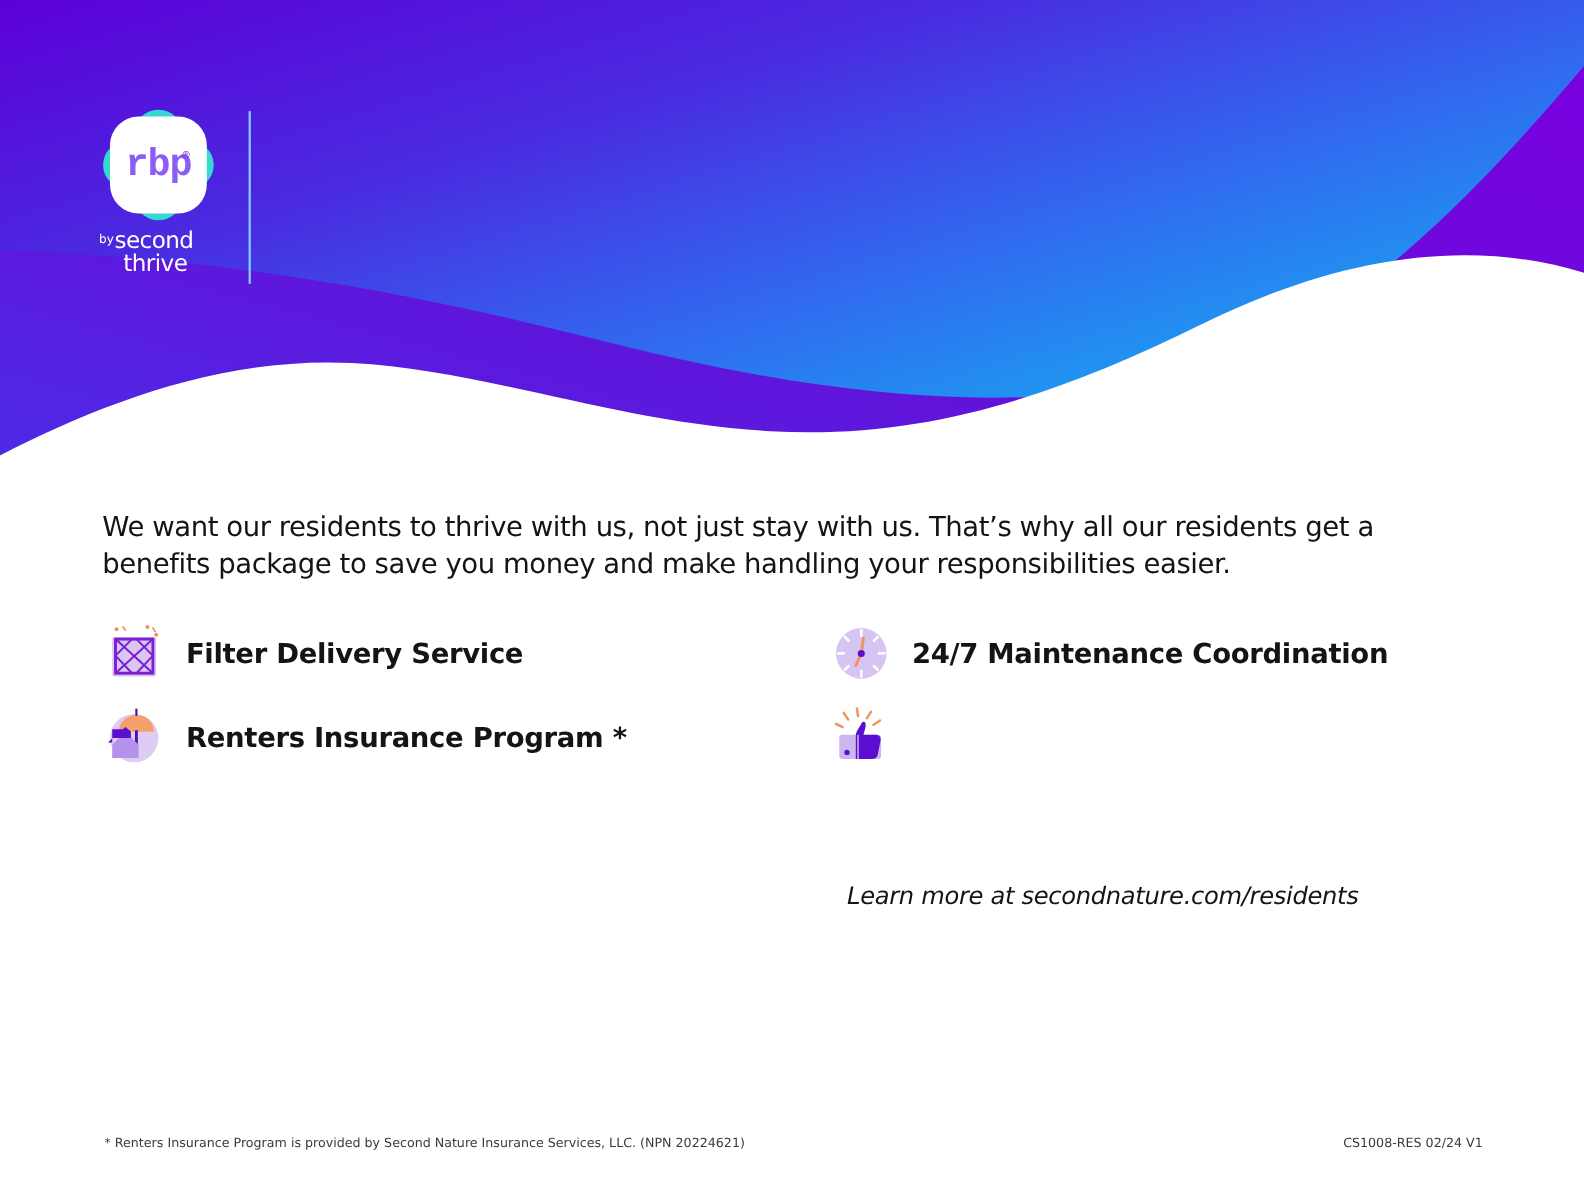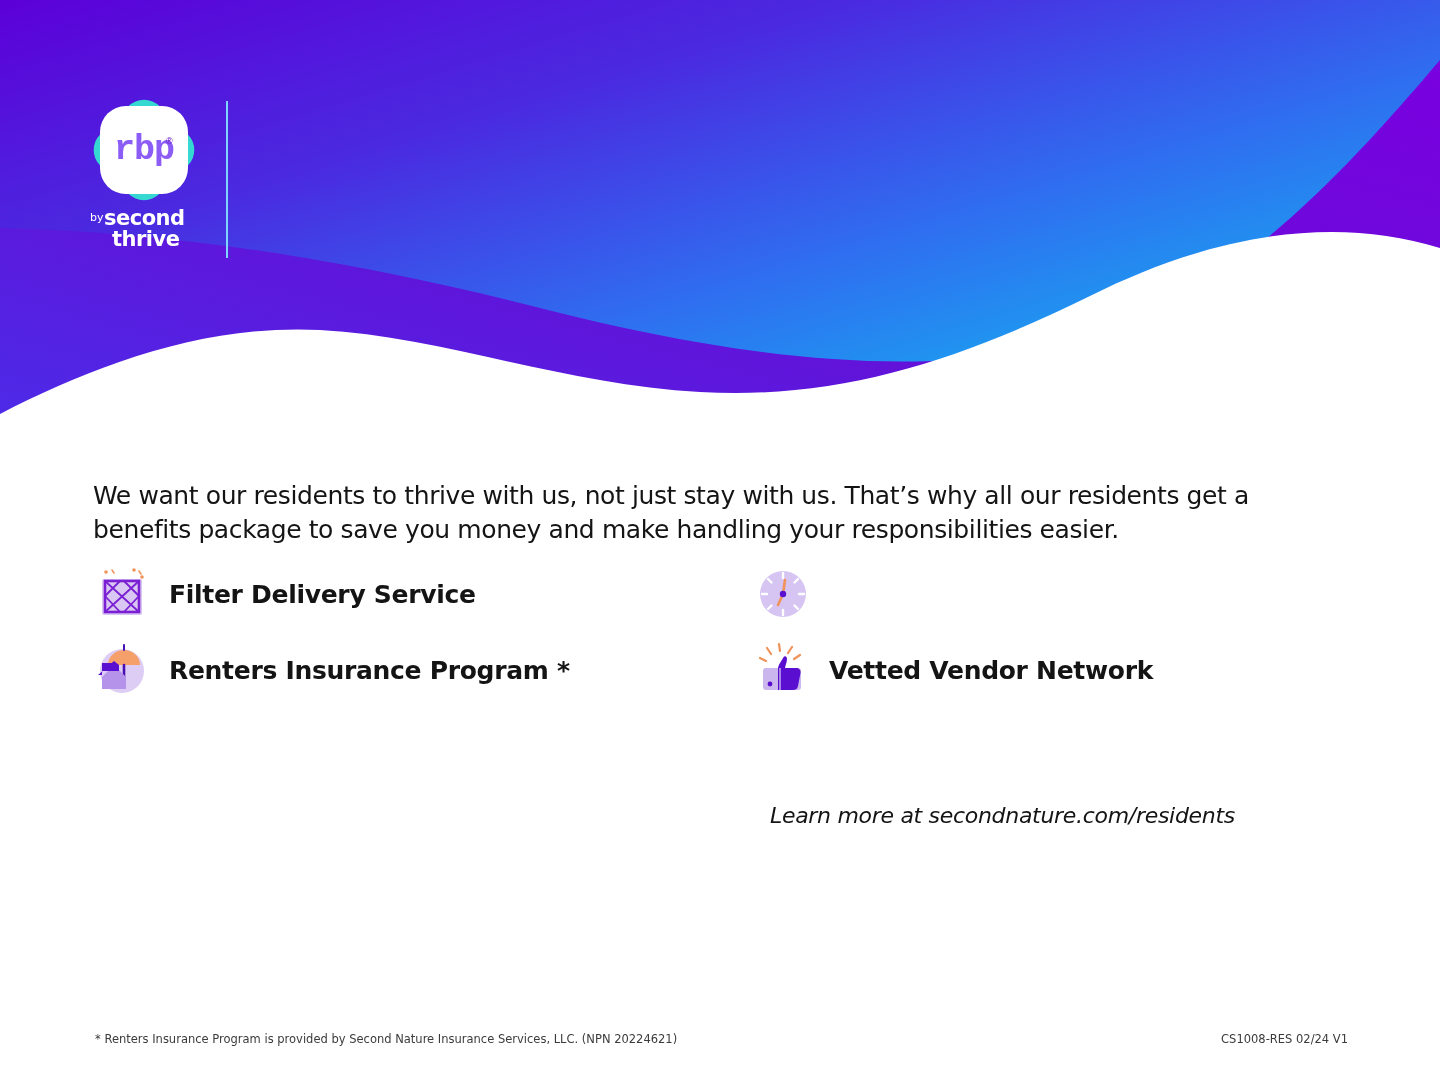--- a/index.html
+++ b/index.html
@@ -56,21 +56,21 @@
     position: absolute; left: 78px; top: 36px;
     color: #6a0dc4; font-size: 9px;
   }
   .logo-by {
     position: absolute; left: 2px; top: 112px;
     color: #ffffff; font-size: 11px; line-height: 11px;
     font-family: "DejaVu Sans", sans-serif;
   }
   .logo-sn {
     position: absolute; left: 16px; top: 108px;
-    color: #ffffff; font-size: 21px; font-weight: bold;
+    color: #ffffff; font-size: 21px; font-weight: normal;
     line-height: 21px; letter-spacing: -0.5px; text-align: left;
     font-family: "DejaVu Sans", sans-serif;
   }
   .logo-sn .ln2 { display: block; padding-left: 8px; }
 
   .divider {
     position: absolute; left: 226px; top: 101px;
     width: 2px; height: 157px;
     background: #7fd4ff;
   }
@@ -90,21 +90,20 @@
   }
 
   
   .intro {
     position: absolute; left: 93px; top: 462px;
     width: 1230px;
     color: #141414;
     font-size: 25px; line-height: 34px;
     font-family: "DejaVu Sans", sans-serif;
     letter-spacing: -0.4px;
-    margin-top: 17px;
   }
 
   .benefits {
     position: absolute; left: 93px; top: 556px;
     width: 1260px;
   }
   .ben-col { position: absolute; top: 0; width: 620px; }
   .ben-col.left  { left: 0; }
   .ben-col.right { left: 660px; }
 
@@ -257,41 +256,41 @@
               <path d="M14,14 L17.5,17.5"></path>
               <path d="M40.5,40.5 L44,44"></path>
               <path d="M44,14 L40.5,17.5"></path>
               <path d="M17.5,40.5 L14,44"></path>
             </g>
             <path d="M29,29 L31,15" stroke="#f0935a" stroke-width="2.6" stroke-linecap="round"></path>
             <path d="M29,29 L24,40" stroke="#f0935a" stroke-width="2.6" stroke-linecap="round"></path>
             <circle cx="29" cy="29" r="3.2" fill="#5a0fd0"></circle>
           </svg>
         </span>
+        <span class="ben-label">24/7 Maintenance Coordination</span>
       </div>
 
       <div class="ben-item">
         <span class="ben-icon">
           <svg width="58" height="58" viewBox="0 0 58 58">
             <g stroke="#f0935a" stroke-width="2.2" stroke-linecap="round">
               <path d="M26,10 L25,3"></path>
               <path d="M17,13 L13,7"></path>
               <path d="M34,12 L38,6"></path>
               <path d="M12,20 L6,17"></path>
               <path d="M40,18 L46,14"></path>
             </g>
             <rect x="9" y="27" width="38" height="22" rx="3" fill="#cbb6ee"></rect>
             <circle cx="16" cy="43" r="2.4" fill="#5a0fd0"></circle>
             <path d="M24,49 L24,28 C24,24 27,21 29,17 C30.5,14 33,15 33,18
                      C33,21 31.5,24 31,27 L42,27 C45,27 47,29 46.5,32
                      L44,45 C43.5,48 41,49 39,49 Z" fill="#5a0fd0"></path>
             <path d="M26,27 L26,49" stroke="#cbb6ee" stroke-width="1.4"></path>
           </svg>
         </span>
-        <span class="ben-label">Vetted Vendor Network</span>
       </div>
 
     </div>
   </div>
 
   <div class="learn-more">Learn more at secondnature.com/residents</div>
 
   <div class="footer-left">* Renters Insurance Program is provided by Second Nature Insurance Services, LLC. (NPN 20224621)</div>
   <div class="footer-right">CS1008-RES 02/24 V1</div>
 

